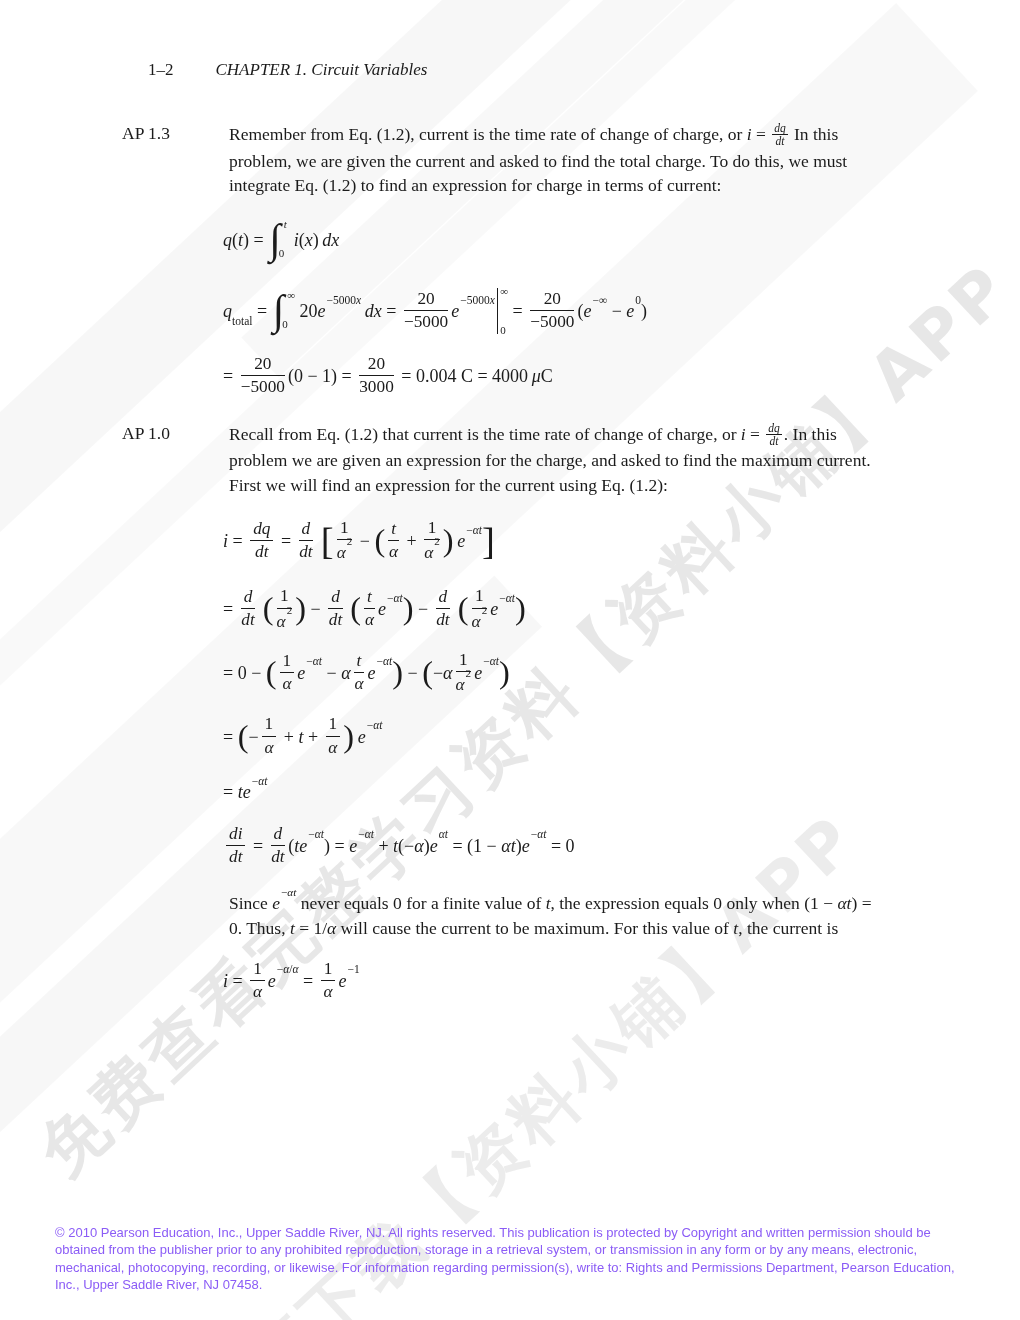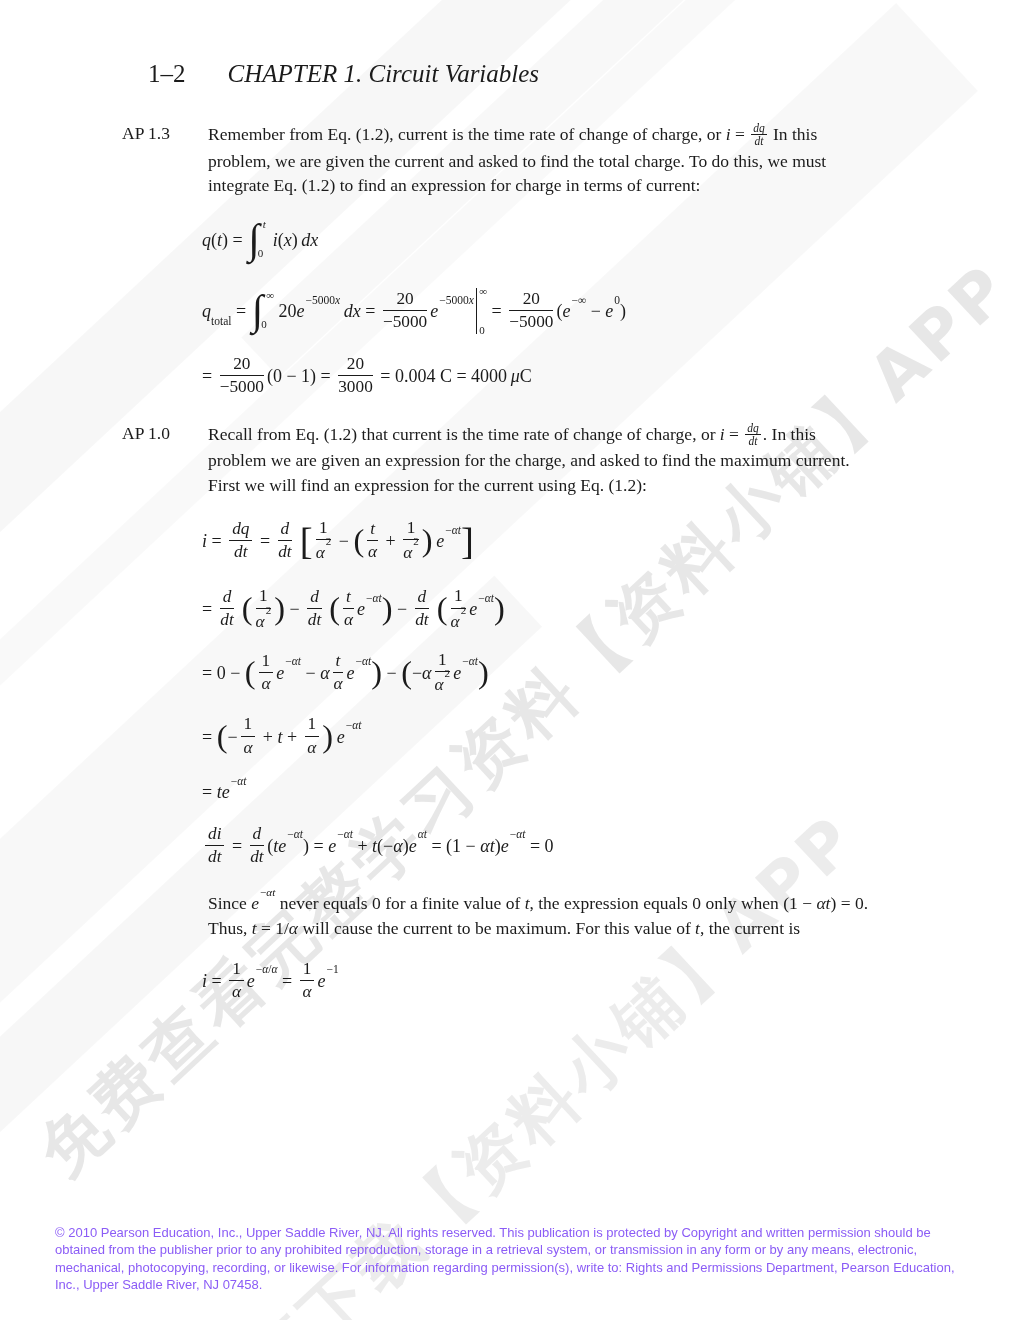--- a/index.html
+++ b/index.html
@@ -15,26 +15,26 @@
   .s3{top:1010px;left:-160px;width:1500px;height:120px;transform:rotate(-43deg);background:rgba(0,0,0,0.028);}
   .s4{top:330px;left:260px;width:1200px;height:55px;transform:rotate(-43deg);background:rgba(0,0,0,0.028);}
   .s5{top:1180px;left:-140px;width:900px;height:70px;transform:rotate(-43deg);background:rgba(0,0,0,0.03);}
   .wm-text{
     position:absolute;transform-origin:left center;white-space:nowrap;
     font-family:"DejaVu Sans",sans-serif;font-weight:bold;
   }
   .wm1{top:1118px;left:50px;transform:rotate(-43deg);font-size:66px;letter-spacing:5px;color:rgba(110,110,110,0.17);}
   .wm2{top:1330px;left:260px;transform:rotate(-43deg);font-size:66px;letter-spacing:5px;color:rgba(110,110,110,0.13);}
   
-  .header{position:absolute;top:60px;left:148px;font-size:25px;}
+  .header{position:absolute;top:60px;left:148px;font-size:17px;}
   .pageno{margin-right:42px;}
   .chtitle{font-style:italic;}
   
   .content{position:absolute;top:122px;left:122px;width:756px;}
-  .problem{display:grid;grid-template-columns:80px 1fr;margin-bottom:4px;}
+  .problem{display:grid;grid-template-columns:80px 1fr;margin-bottom:4px;gap:21px;}
   .plabel{font-size:17.5px;padding-top:1px;}
   .pbody{font-size:17.5px;line-height:1.41;}
   .para{margin:0 0 14px 6px;}
   .para.mt{margin-top:6px;}
   
   .eq{font-size:18px;margin:20px 0 22px 0;white-space:nowrap;}
   .eq.grp{margin:18px 0 18px 0;}
   .eq.tight{margin-top:6px;}
   .cont52{margin-left:52px;}
   .cont12{margin-left:12px;}

